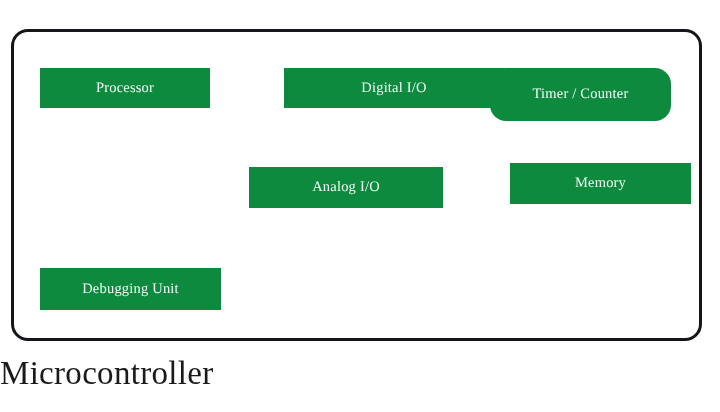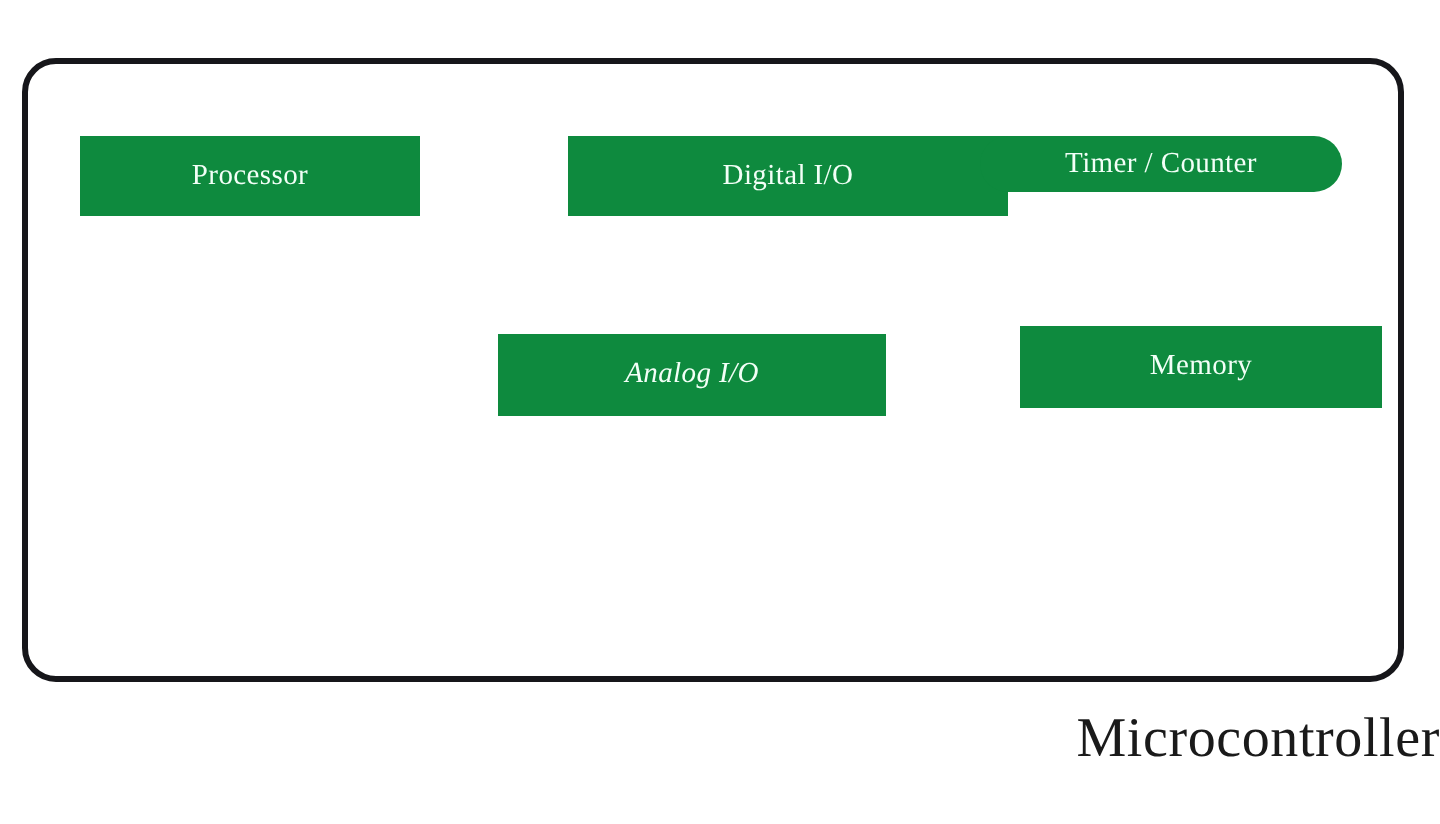--- a/index.html
+++ b/index.html
@@ -63,39 +63,39 @@
   .mcu-block .block-label {
     display: block;
     font-size: 14.5px;
     color: #f2fff7;
     white-space: nowrap;
   }
 
   
   .blk-processor      { left: 29px;  top: 39px;  width: 170px; height: 40px; }
   .blk-digital-io     { left: 246px; top: 39px;  width: 220px; height: 40px; margin-left: 27px; }
-  .blk-timer-counter  { left: 479px; top: 39px;  width: 181px; height: 28px; border-radius: 16px; }
+  .blk-timer-counter  { left: 479px; top: 39px;  width: 181px; height: 53px; border-radius: 16px; }
 
   
   .blk-interrupt      { left: 29px;  top: 138px; width: 185px; height: 41px; }
-  .blk-analog-io      { left: 238px; top: 138px; width: 194px; height: 41px; font-style: italic; }
+  .blk-analog-io      { left: 238px; top: 138px; width: 194px; height: 41px; }
   .blk-memory         { left: 499px; top: 134px; width: 181px; height: 41px; }
 
   
   .blk-debugging      { left: 29px;  top: 239px; width: 181px; height: 42px; }
   .blk-interfaces     { left: 479px; top: 241px; width: 181px; height: 42px; }
 
   
   #mcu-caption {
     position: absolute;
     left: 0;
     top: 355px;
     width: 720px;
-    text-align: right;
-    font-size: 28px;
+    text-align: left;
+    font-size: 33px;
     color: #1a1a1a;
     font-family: "Liberation Serif", "DejaVu Serif", serif;
     letter-spacing: 0.3px;
     line-height: 1.1;
   }
 </style>
 </head>
 <body>
 
 <div id="mcu-canvas">
@@ -118,19 +118,22 @@
 
 
     <div class="mcu-block blk-analog-io">
       <span class="block-label">Analog I/O</span>
     </div>
 
     <div class="mcu-block blk-memory">
       <span class="block-label">Memory</span>
     </div>
 
+    <div class="mcu-block blk-debugging">
+      <span class="block-label">Debugging Unit</span>
+    </div>
 
 
   </div>
 
   <div id="mcu-caption">Microcontroller</div>
 
 </div>
 
 </body></html>

